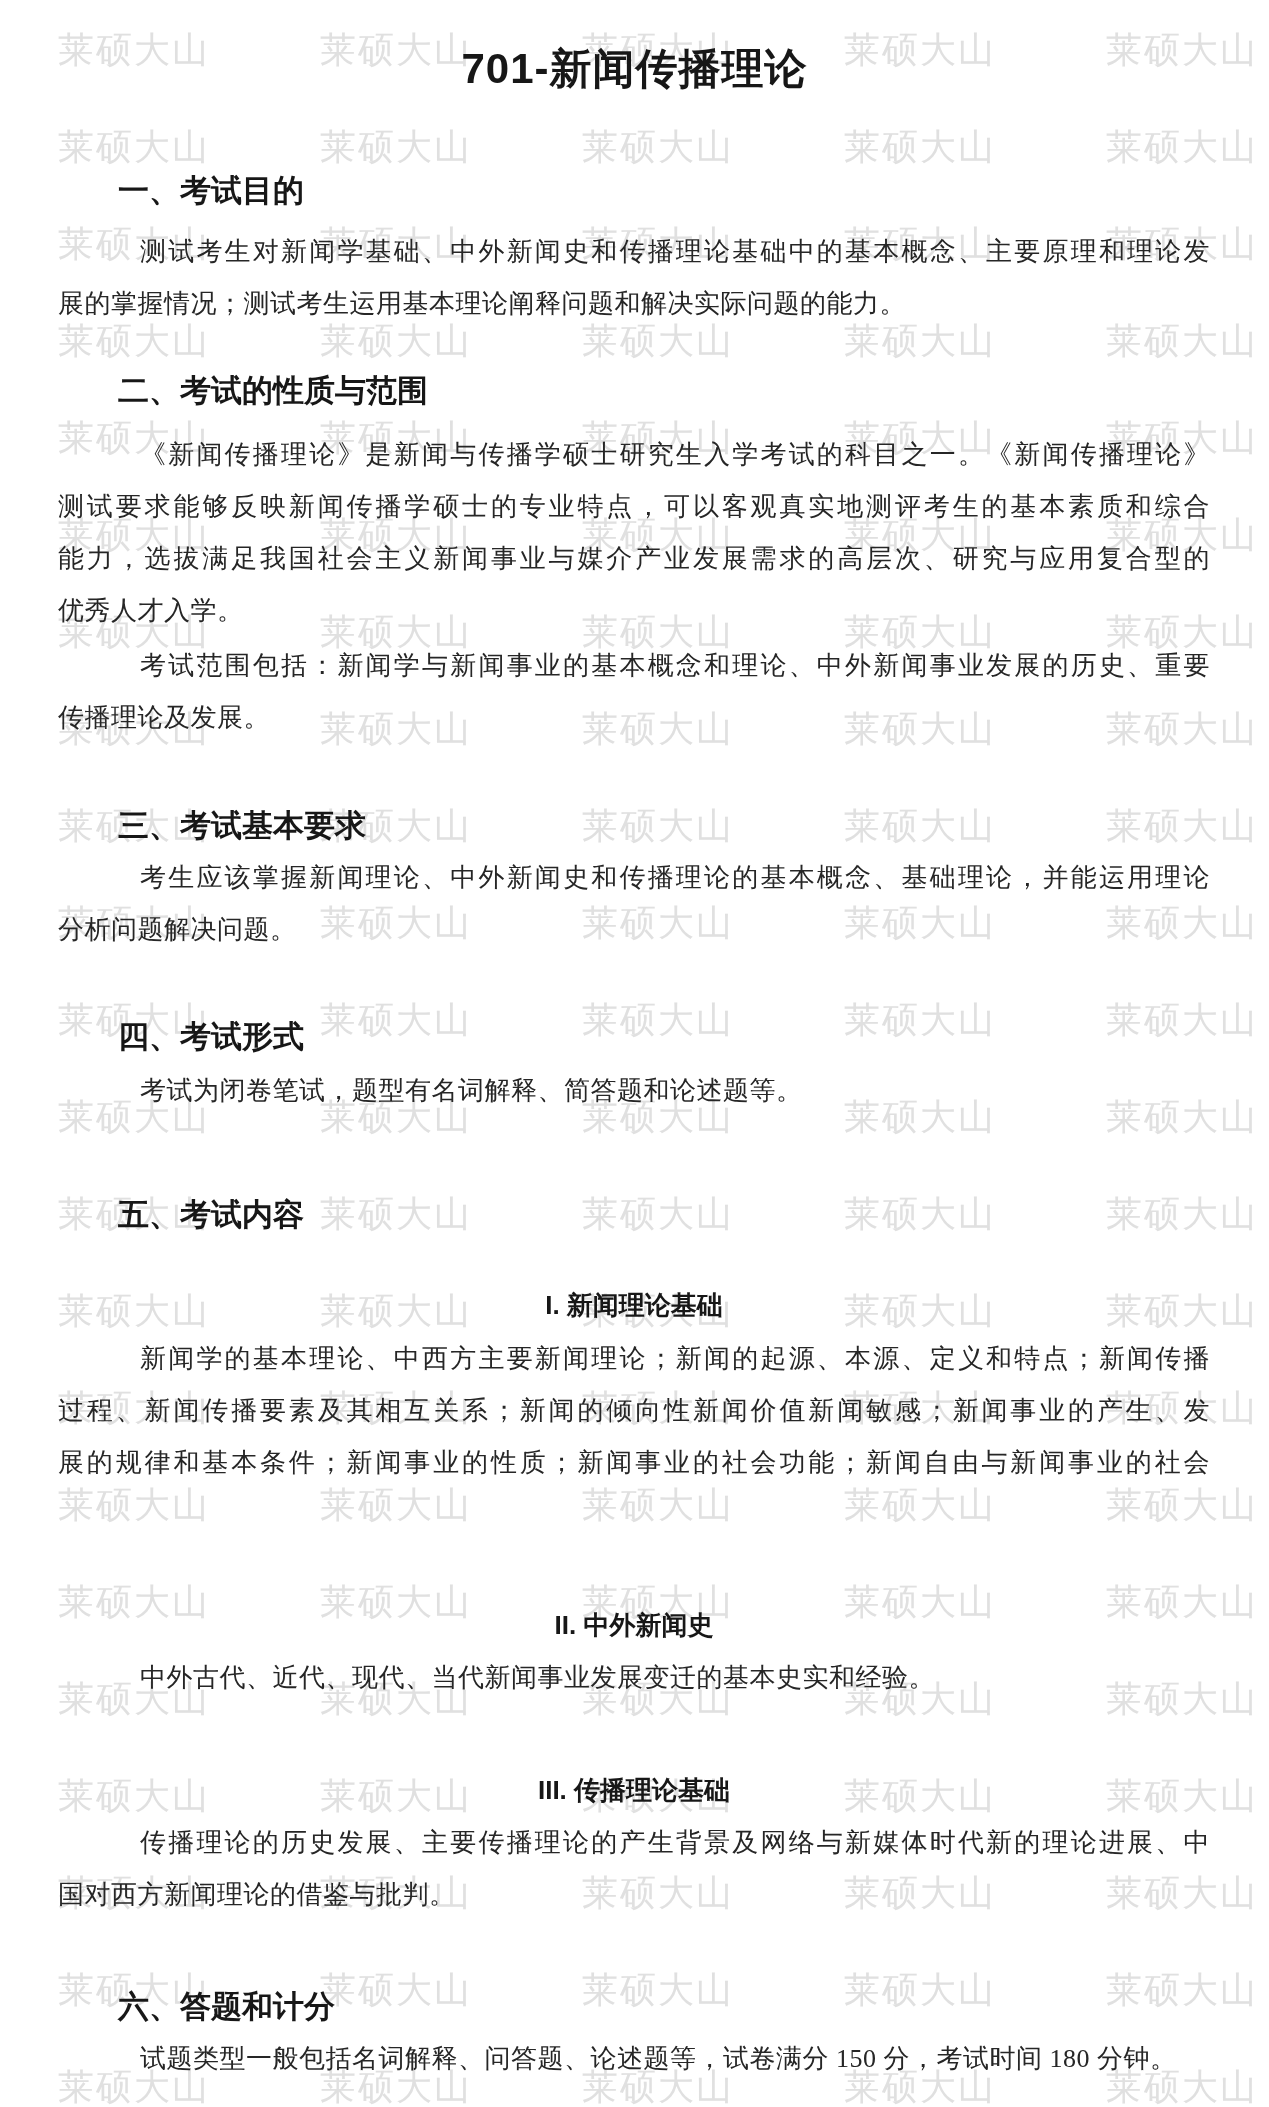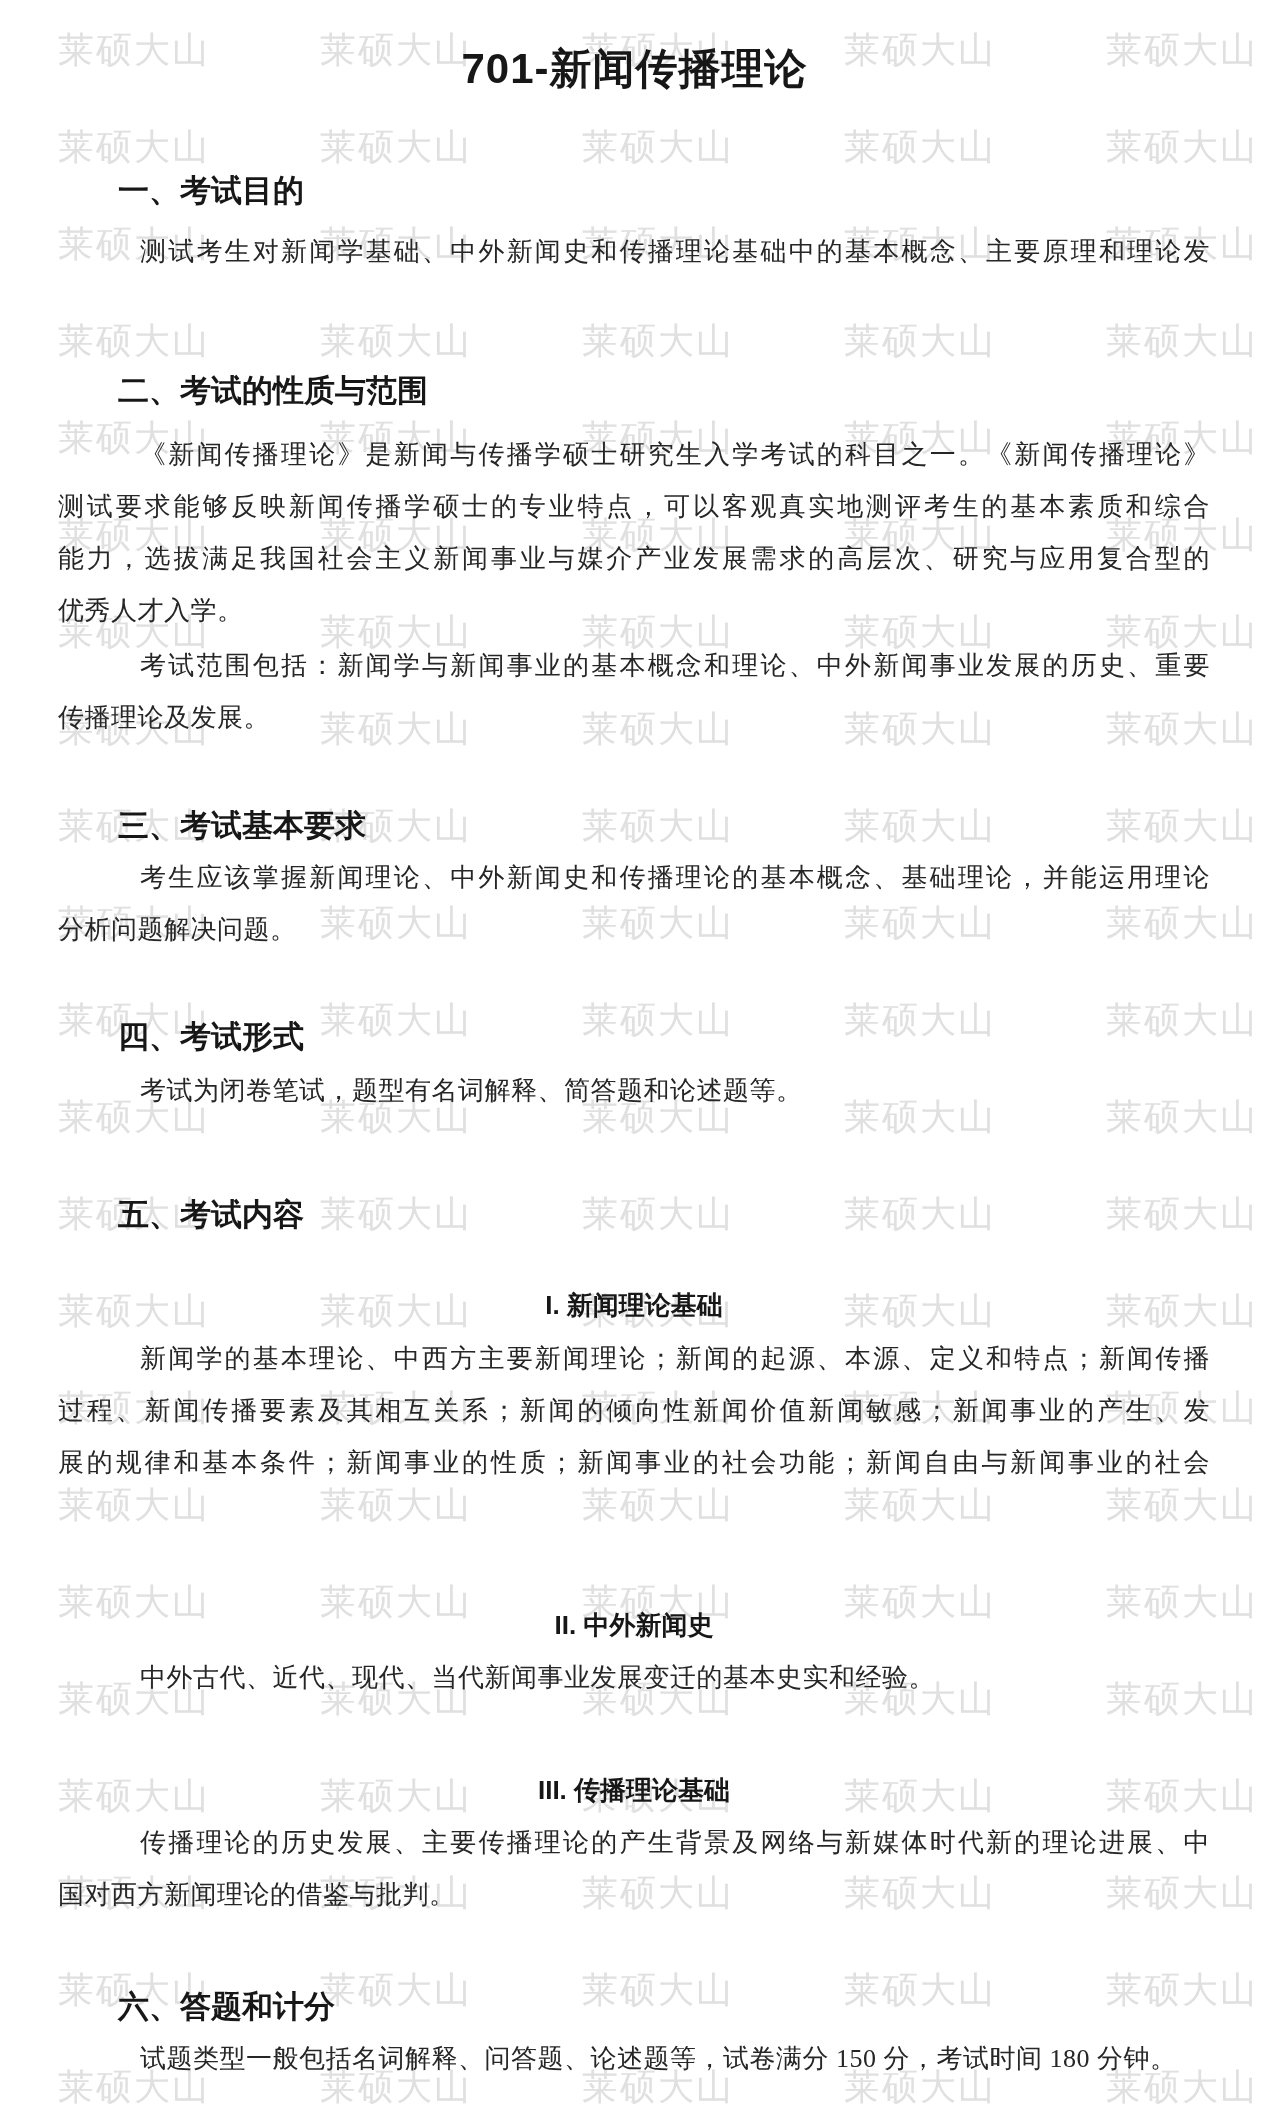--- a/index.html
+++ b/index.html
@@ -188,20 +188,21 @@
       <span class="wm" style="left: 320px; top: 2069px;">莱硕大山</span>
       <span class="wm" style="left: 582px; top: 2069px;">莱硕大山</span>
       <span class="wm" style="left: 844px; top: 2069px;">莱硕大山</span>
       <span class="wm" style="left: 1106px; top: 2069px;">莱硕大山</span>
     </div>
   <div id="content-layer">
       <div class="block title" style="top: 43px;">701-新闻传播理论</div>
       <div class="block heading" style="top: 173px;">一、考试目的</div>
       <div class="block paragraph" style="top: 226px;">
         <div class="line first">测试考生对新闻学基础、中外新闻史和传播理论基础中的基本概念、主要原理和理论发</div>
+        <div class="line last">展的掌握情况；测试考生运用基本理论阐释问题和解决实际问题的能力。</div>
       </div>
       <div class="block heading" style="top: 373px;">二、考试的性质与范围</div>
       <div class="block paragraph" style="top: 640px;">
         <div class="line first">考试范围包括：新闻学与新闻事业的基本概念和理论、中外新闻事业发展的历史、重要</div>
         <div class="line last">传播理论及发展。</div>
       </div>
       <div class="block paragraph" style="top: 429px;">
         <div class="line first">《新闻传播理论》是新闻与传播学硕士研究生入学考试的科目之一。《新闻传播理论》</div>
         <div class="line">测试要求能够反映新闻传播学硕士的专业特点，可以客观真实地测评考生的基本素质和综合</div>
         <div class="line">能力，选拔满足我国社会主义新闻事业与媒介产业发展需求的高层次、研究与应用复合型的</div>

